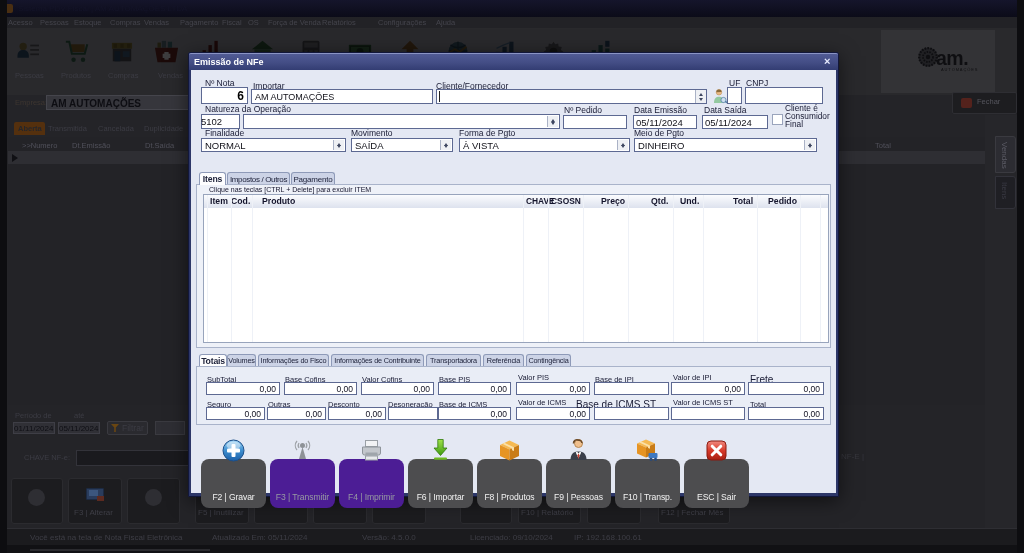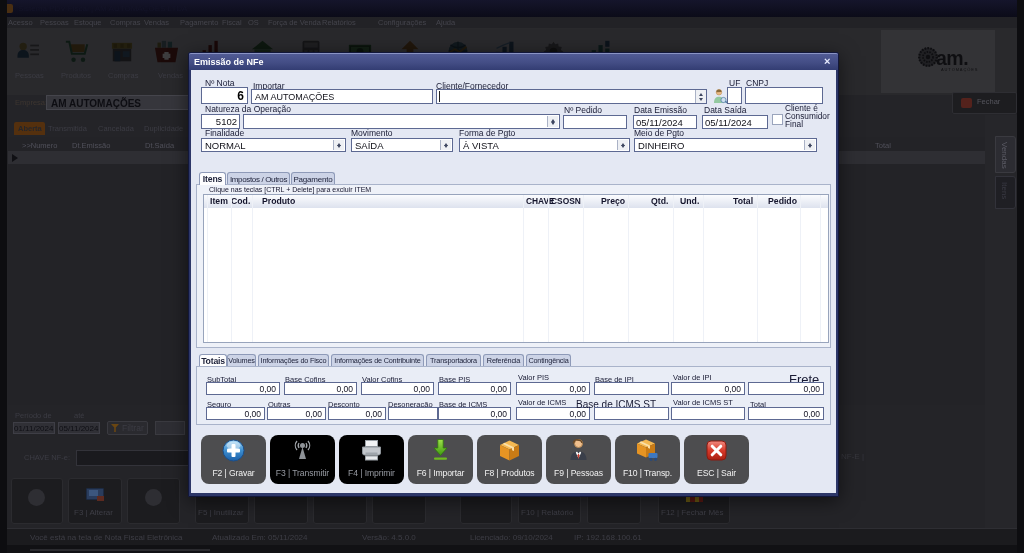--- a/index.html
+++ b/index.html
@@ -7,23 +7,23 @@
 .a{position:absolute}
 .lbl{position:absolute;font-size:8.5px;color:#181a33;white-space:nowrap;line-height:11px}
 .in{position:absolute;background:#fff;border:1px solid #5d6992}
 .val{font-size:8.5px;color:#101020;text-align:right;padding-right:3px;line-height:12px}
 .dtx{position:absolute;font-size:7.5px;color:#3c3c44;white-space:nowrap;line-height:8px}
 .spin{position:absolute;right:1px;top:1px;bottom:1px;width:11px;background:#eef0f4;border-left:1px solid #aab2c6}
 .spin:before{content:"";position:absolute;left:3px;top:2.5px;border:2.5px solid transparent;border-bottom:3.5px solid #3e4660;border-top:0}
 .spin:after{content:"";position:absolute;left:3px;bottom:2.5px;border:2.5px solid transparent;border-top:3.5px solid #3e4660;border-bottom:0}
 .tab{position:absolute;background:#ccd3e6;border:1px solid #8e9ab8;border-bottom:none;border-radius:3px 3px 0 0;font-size:8px;color:#1c2038;text-align:center;line-height:12px;letter-spacing:-.2px;overflow:hidden}
 .tab.act{background:#fdfdfe;z-index:3}
-.btn{position:absolute;width:65px;height:49px;background:#4d4d4f;border-radius:8px;top:435px}
+.btn{position:absolute;width:65px;height:49px;background:#4d4d4f;border-radius:8px;top:459px}
 .btn .t{position:absolute;width:100%;text-align:center;bottom:6px;font-size:8.6px;color:#f2f2f2;white-space:nowrap;letter-spacing:-.1px}
-.btn.dis{background:#000000}
+.btn.dis{background:#4c1d95}
 .btn.dis .t{color:#979aa2}
 .bgbtn{position:absolute;background:#1c1c1f;border:1px solid #2b2b2f;border-radius:3px;height:46px;top:478px}
 .bgl{position:absolute;font-size:8px;color:#3e3e46;white-space:nowrap}
 #icons{filter:brightness(.33) saturate(.75)}
 #logo{filter:brightness(.9)}
 </style></head>
 <body>
 
 <div id="bg" class="a" style="left:0;top:0;width:1024px;height:553px">
 
@@ -266,21 +266,21 @@
       <circle cx="10.5" cy="11" r="2.6" fill="#cfe0ee" stroke="#5580a8" stroke-width=".8"></circle>
       <rect x="12" y="12.6" width="1.6" height="2.4" rx=".6" transform="rotate(-45 12 13)" fill="#5580a8"></rect>
     </svg>
   <div class="lbl" style="left:729px;top:78px">UF</div>
   <div class="in" style="left:727px;top:87px;width:15px;height:17px"></div>
   <div class="lbl" style="left:746px;top:78px">CNPJ</div>
   <div class="in" style="left:745px;top:87px;width:78px;height:17px"></div>
 
   <div class="lbl" style="left:205px;top:104px">Natureza da Operação</div>
   <div class="in" style="left:201px;top:114px;width:39px;height:15px"></div>
-  <div class="a" style="left:201px;top:116px;width:36px;font-size:9.5px;color:#101018;text-align:right">5102</div>
+  <div class="a" style="left:201px;top:116px;width:36px;font-size:9.5px;color:#101018;text-align:left">5102</div>
   <div class="in" style="left:243px;top:114px;width:317px;height:15px">
       <div class="spin"></div>
     </div>
   <div class="lbl" style="left:564px;top:105px">Nº Pedido</div>
   <div class="in" style="left:563px;top:115px;width:64px;height:14px"></div>
   <div class="lbl" style="left:634px;top:105px">Data Emissão</div>
   <div class="in" style="left:633px;top:115px;width:64px;height:14px"></div>
   <div class="a" style="left:636px;top:117px;font-size:9.5px;color:#101018">05/11/2024</div>
   <div class="lbl" style="left:704px;top:105px">Data Saída</div>
   <div class="in" style="left:702px;top:115px;width:66px;height:14px"></div>
@@ -358,21 +358,21 @@
     <div class="lbl" style="left:362px;top:374px;font-size:7.5px">Valor Cofins</div>
     <div class="in val" style="left:361px;top:382px;width:73px;height:13px">0,00</div>
     <div class="lbl" style="left:439px;top:374px;font-size:7.5px">Base PIS</div>
     <div class="in val" style="left:438px;top:382px;width:73px;height:13px">0,00</div>
     <div class="lbl" style="left:518px;top:372px;font-size:7.5px">Valor PIS</div>
     <div class="in val" style="left:516px;top:382px;width:74px;height:13px">0,00</div>
     <div class="lbl" style="left:595px;top:374px;font-size:7.5px">Base de IPI</div>
     <div class="in val" style="left:594px;top:382px;width:75px;height:13px"></div>
     <div class="lbl" style="left:673px;top:372px;font-size:7.5px">Valor de IPI</div>
     <div class="in val" style="left:671px;top:382px;width:74px;height:13px">0,00</div>
-    <div class="lbl" style="left:789px;top:374px;font-size:13px">Frete</div>
+    <div class="lbl" style="left:750px;top:374px;font-size:10px">Frete</div>
     <div class="in val" style="left:748px;top:382px;width:76px;height:13px">0,00</div>
     <div class="lbl" style="left:207px;top:399px;font-size:7.5px">Seguro</div>
     <div class="in val" style="left:206px;top:407px;width:59px;height:13px">0,00</div>
     <div class="lbl" style="left:268px;top:399px;font-size:7.5px">Outras</div>
     <div class="in val" style="left:267px;top:407px;width:59px;height:13px">0,00</div>
     <div class="lbl" style="left:328px;top:399px;font-size:7.5px">Desconto</div>
     <div class="in val" style="left:328px;top:407px;width:58px;height:13px">0,00</div>
     <div class="lbl" style="left:388px;top:399px;font-size:7.5px">Desoneração</div>
     <div class="in val" style="left:388px;top:407px;width:50px;height:13px"></div>
     <div class="lbl" style="left:439px;top:399px;font-size:7.5px">Base de ICMS</div>

